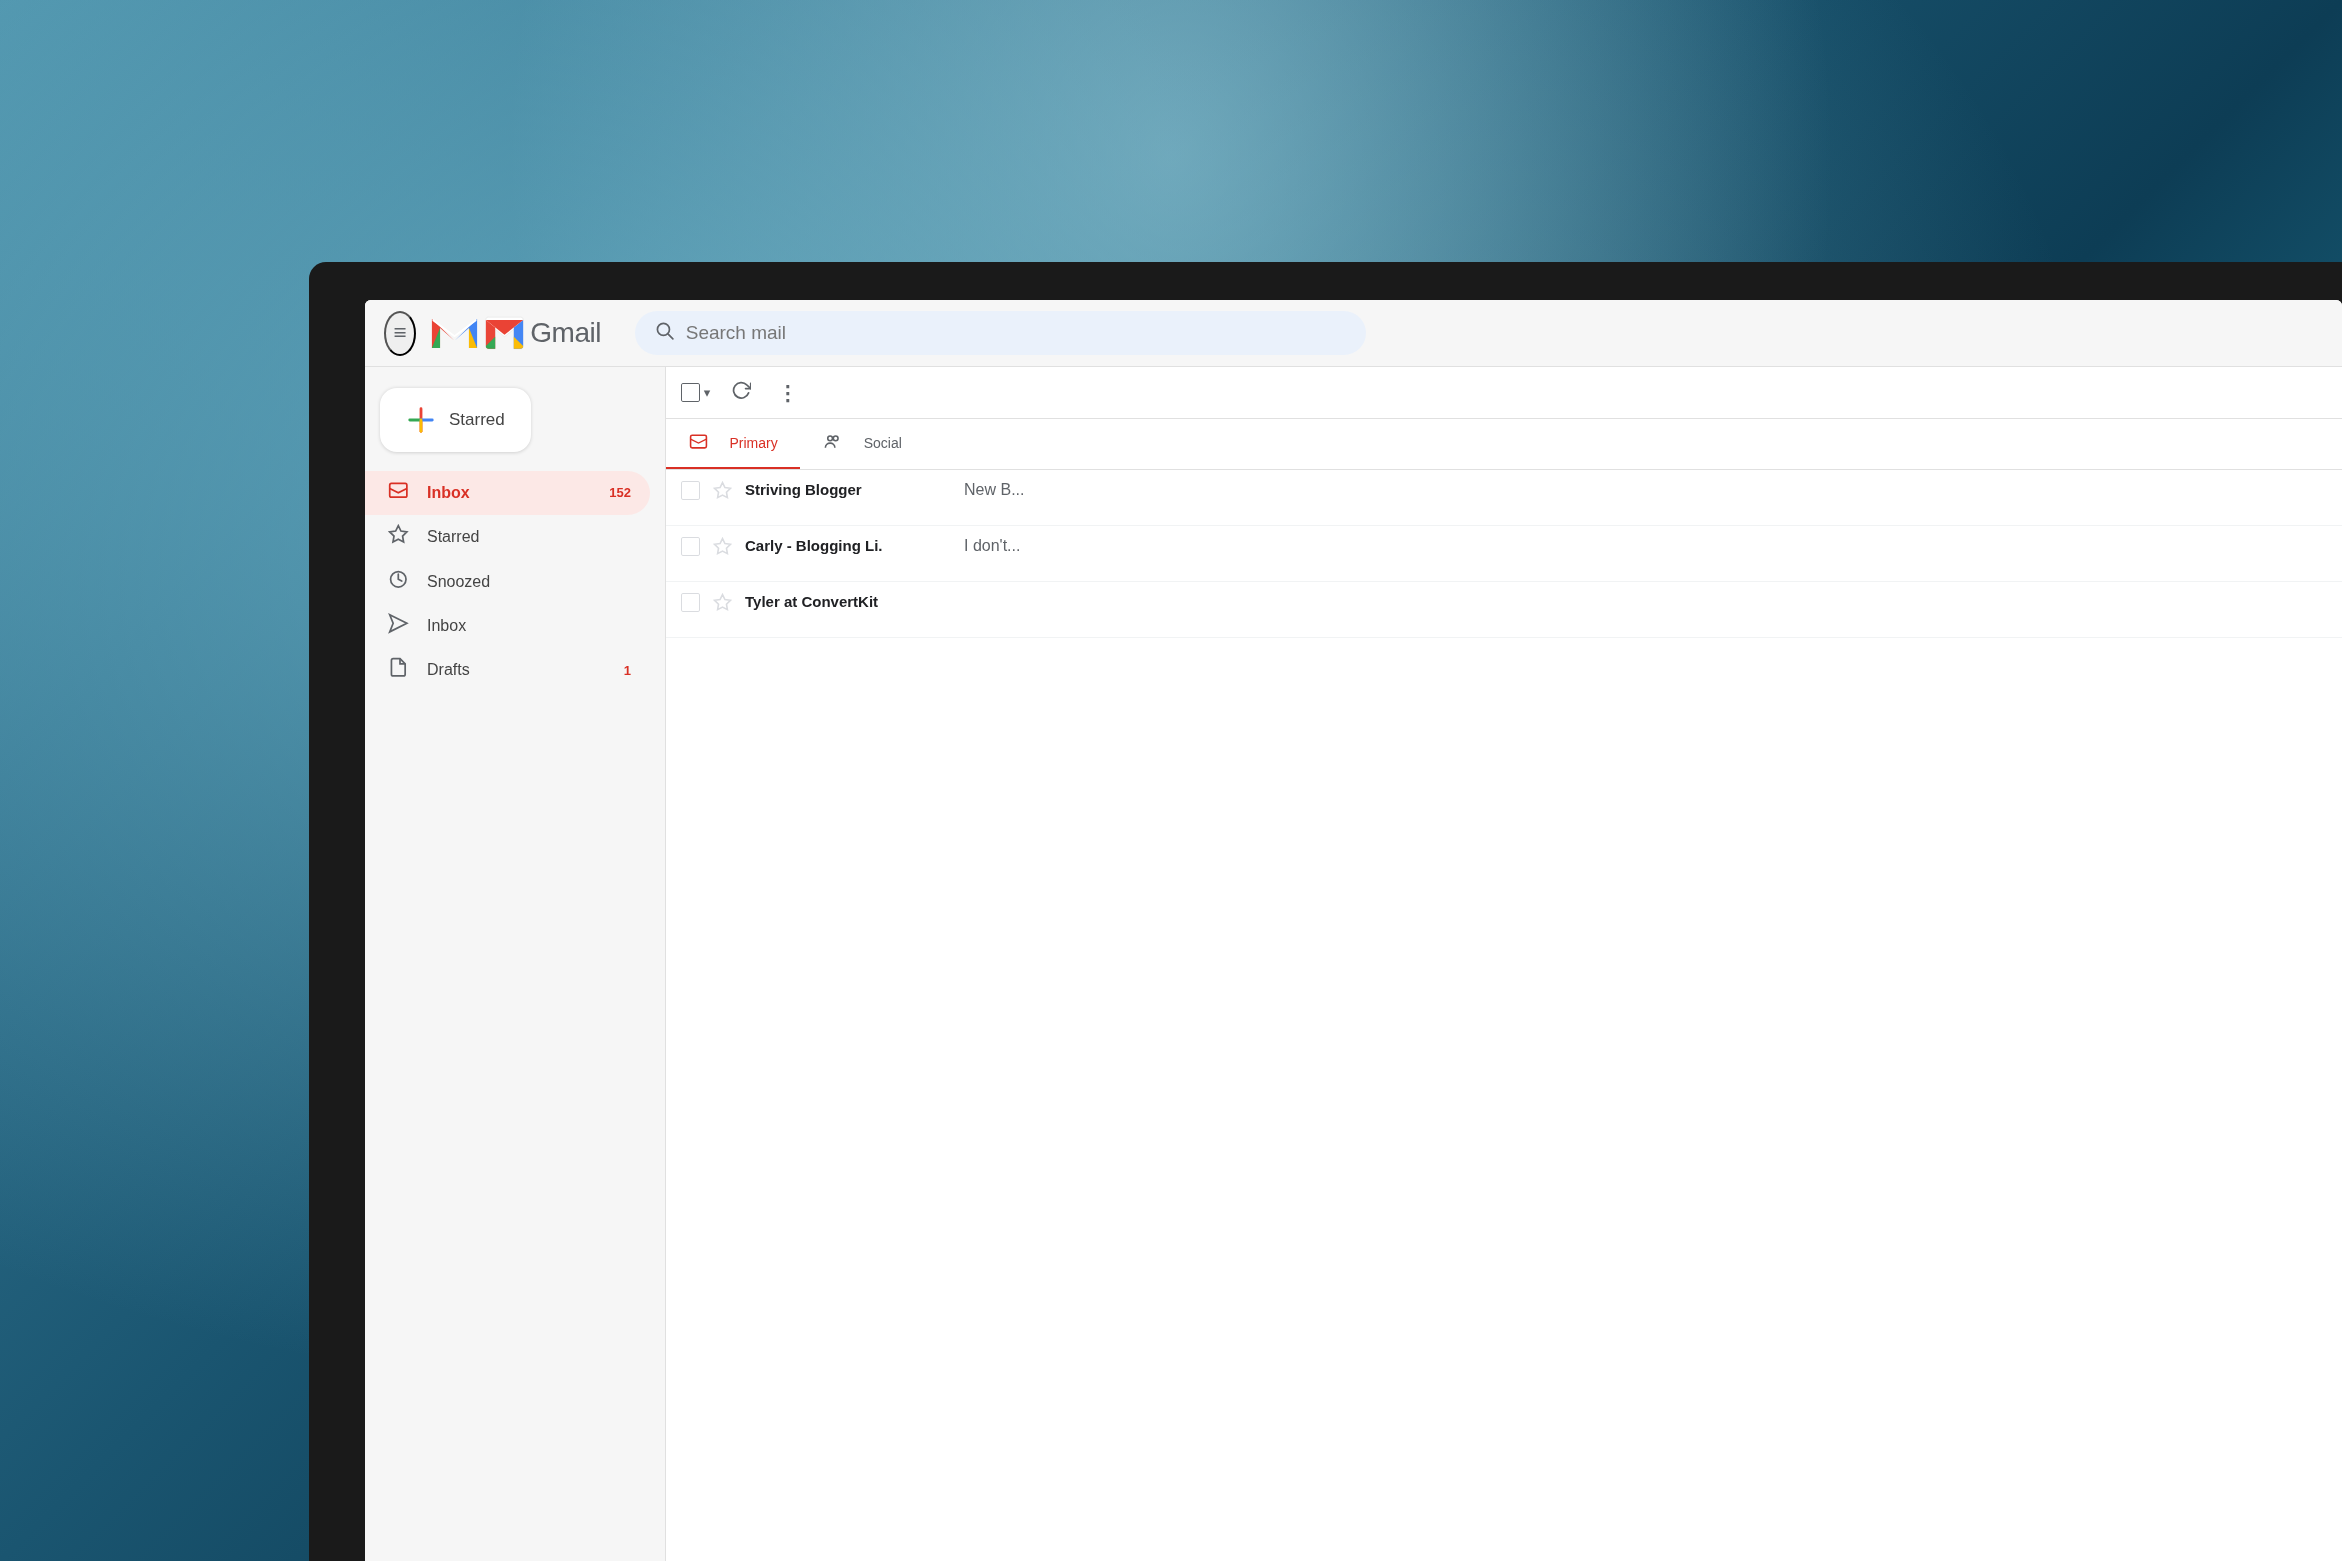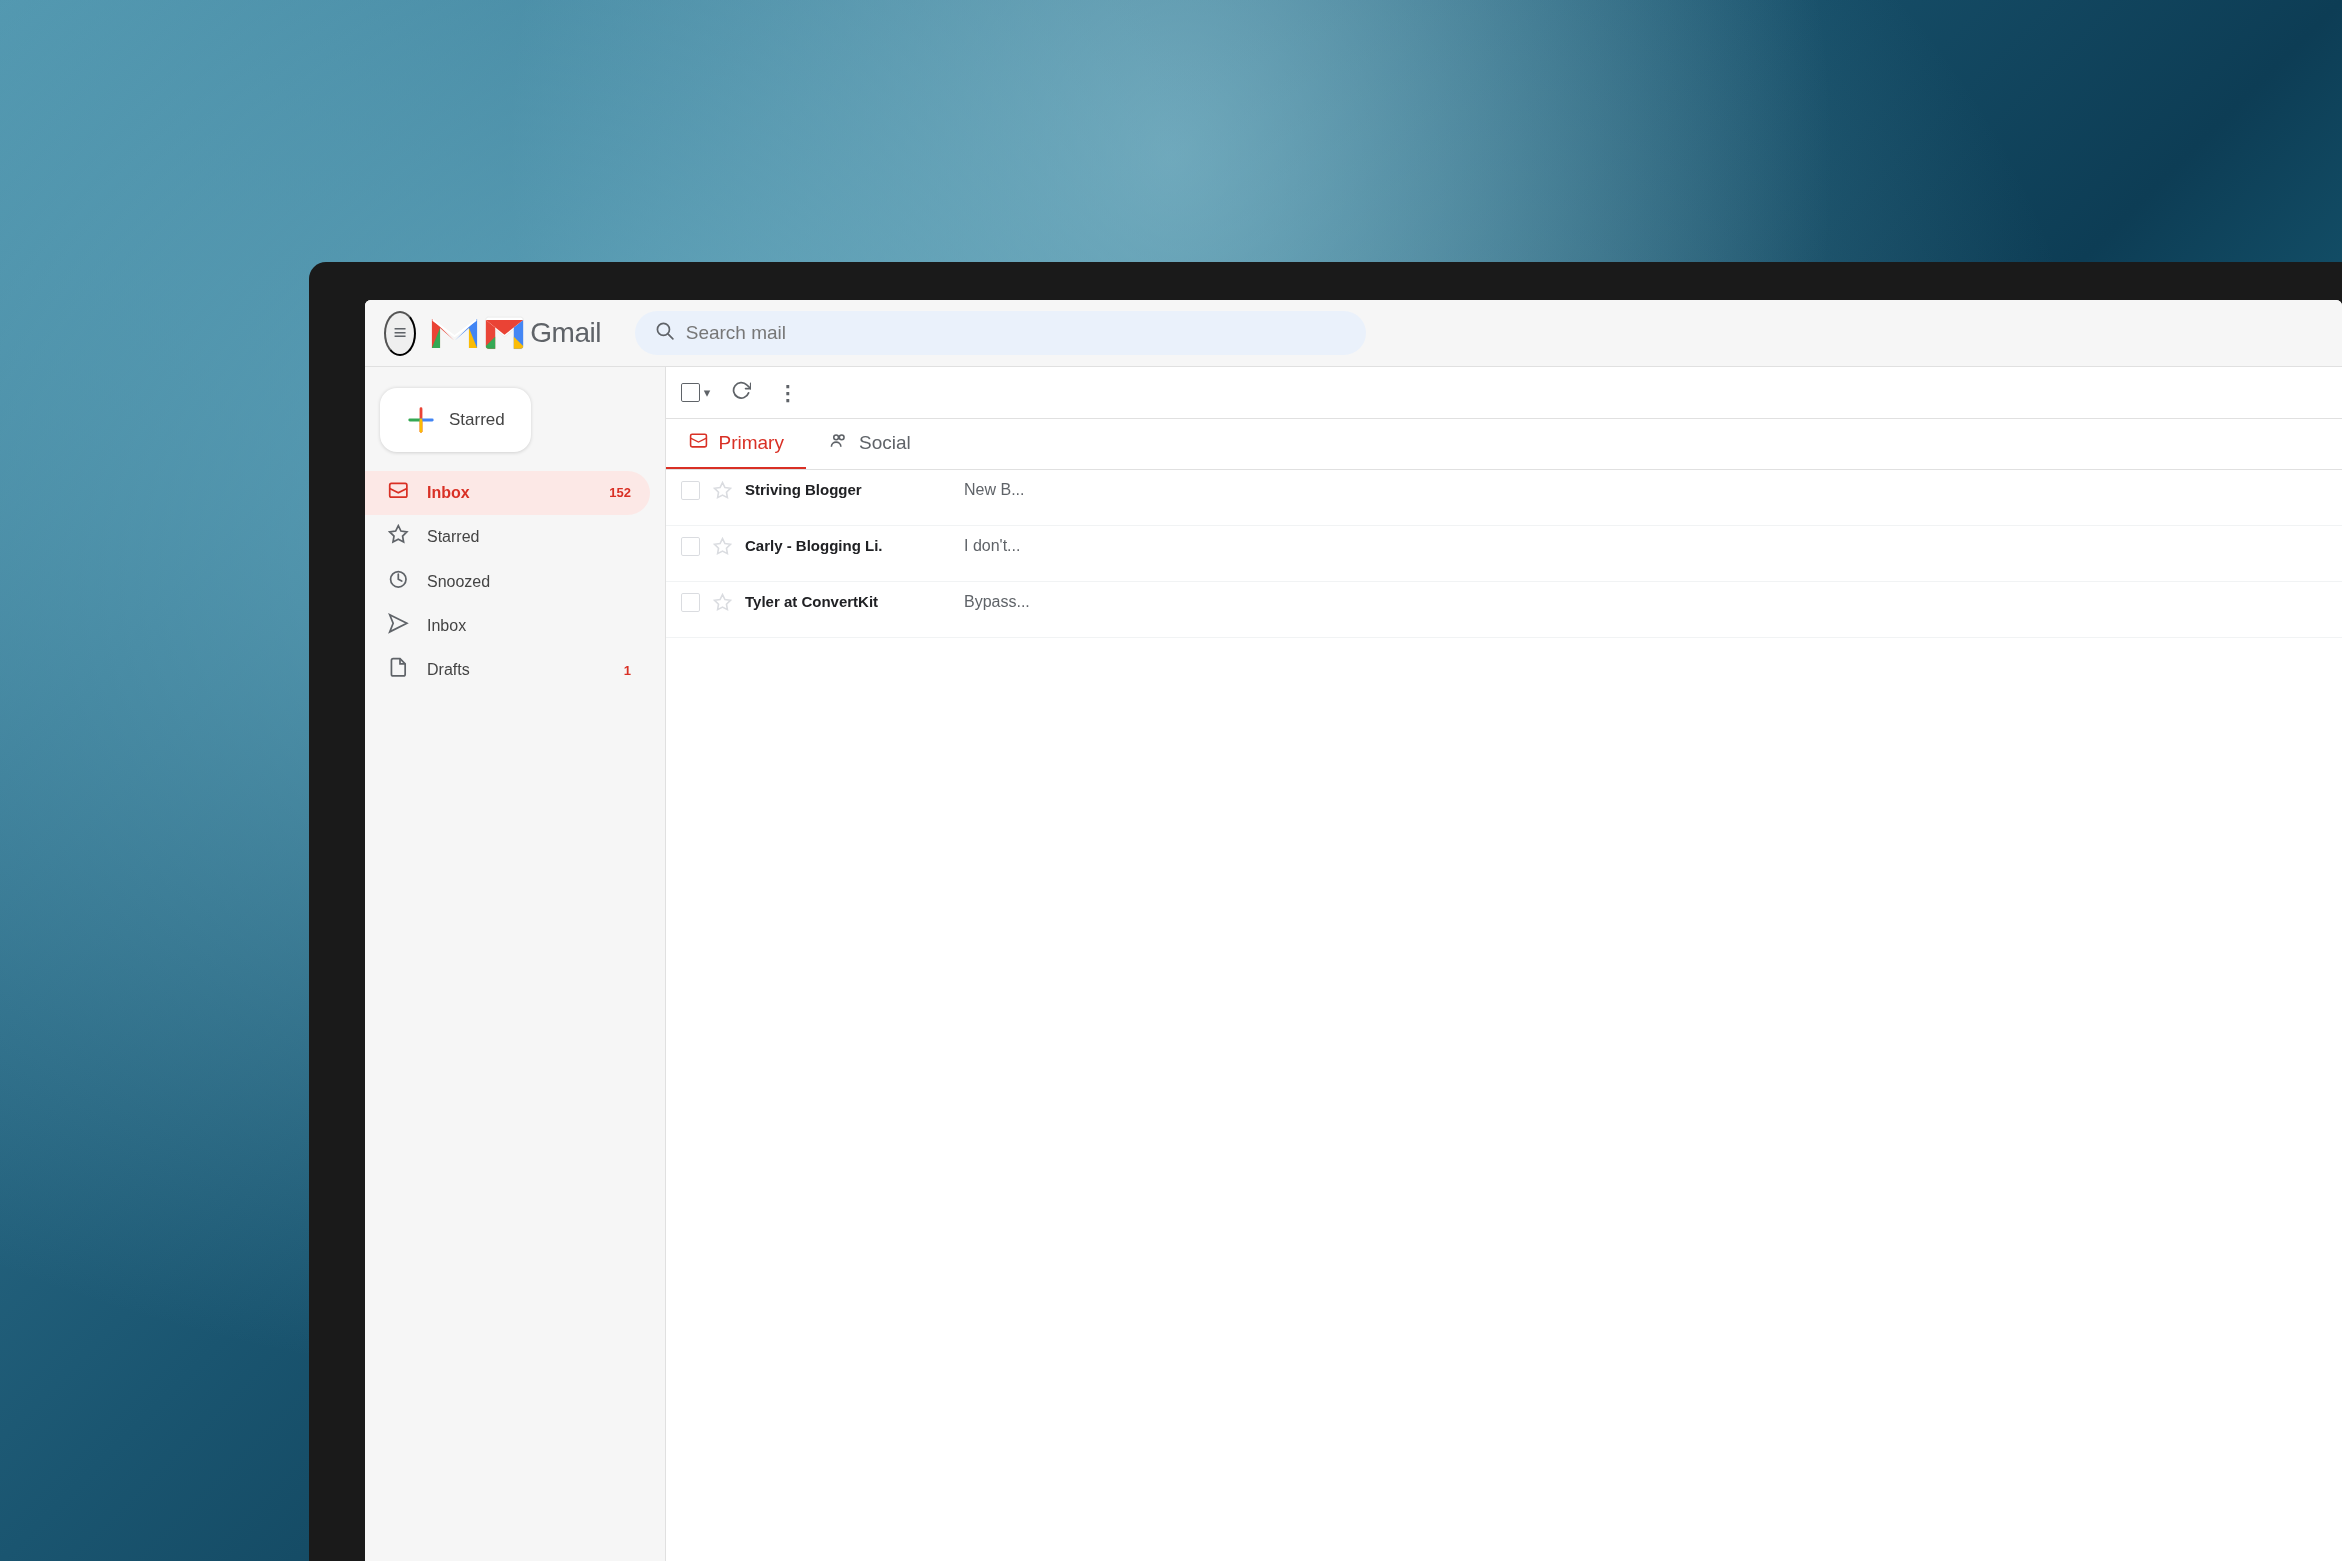--- a/index.html
+++ b/index.html
@@ -231,24 +231,24 @@
     .email-tabs {
       display: flex;
       border-bottom: 0.9px solid #e0e0e0;
       height: 51px;
       align-items: stretch;
     }
 
     .tab {
       display: flex;
       align-items: center;
-      gap: 11px;
+      gap: 22px;
       padding: 0 22.5px;
       cursor: pointer;
-      font-size: 19px;
+      font-size: 14px;
       color: #5f6368;
       position: relative;
       border-bottom: 2.8px solid transparent;
     }
 
     .tab.active {
       color: #d93025;
       border-bottom: 2.8px solid #d93025;
     }
 
@@ -510,21 +510,20 @@
           </div>
 
           <div class="email-row">
             <span class="email-checkbox"></span>
             <span class="email-star">
               <svg width="19" height="19" viewBox="0 0 24 24" fill="none">
                   <polygon points="12,2 15.09,8.26 22,9.27 17,14.14 18.18,21.02 12,17.77 5.82,21.02 7,14.14 2,9.27 8.91,8.26" stroke="#dadce0" stroke-width="2" fill="none"></polygon>
                 </svg>
             </span>
             <span class="email-sender">Tyler at ConvertKit</span>
-            <span class="email-preview">Bypass...</span>
           </div>
 
         </div>
       </div>
     </div>
   </div>
 </div>
 
 
 </body></html>

